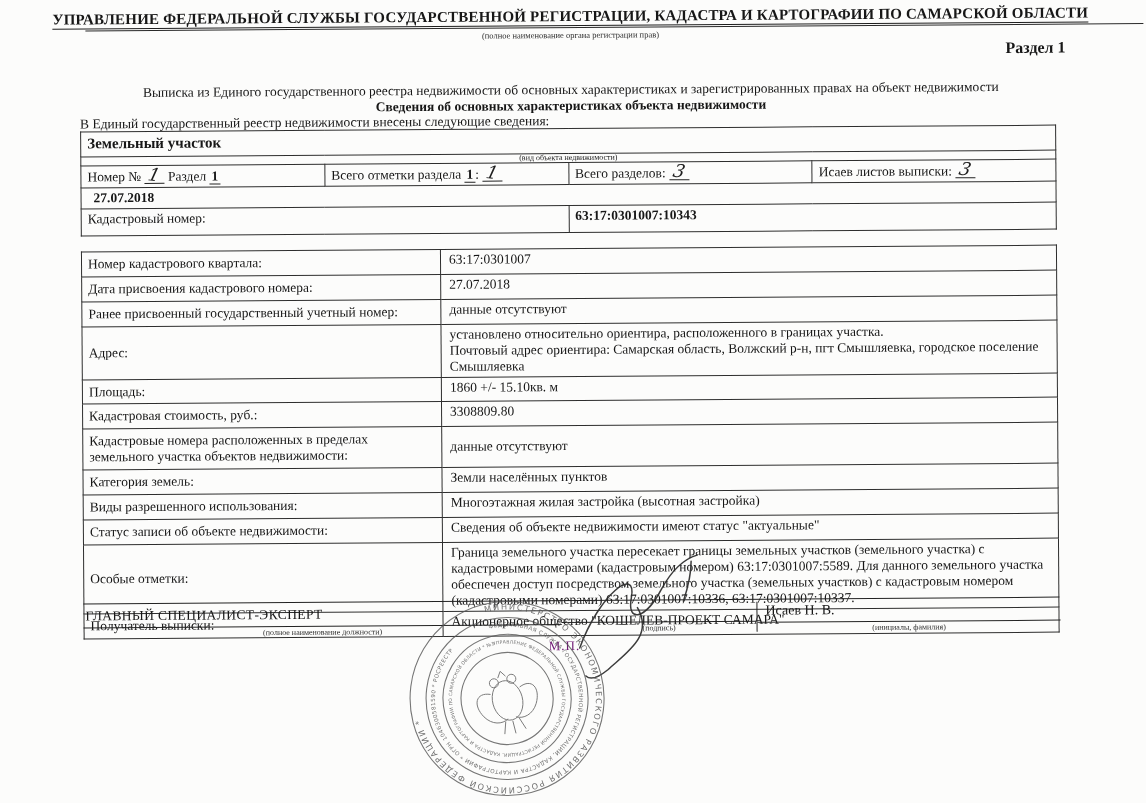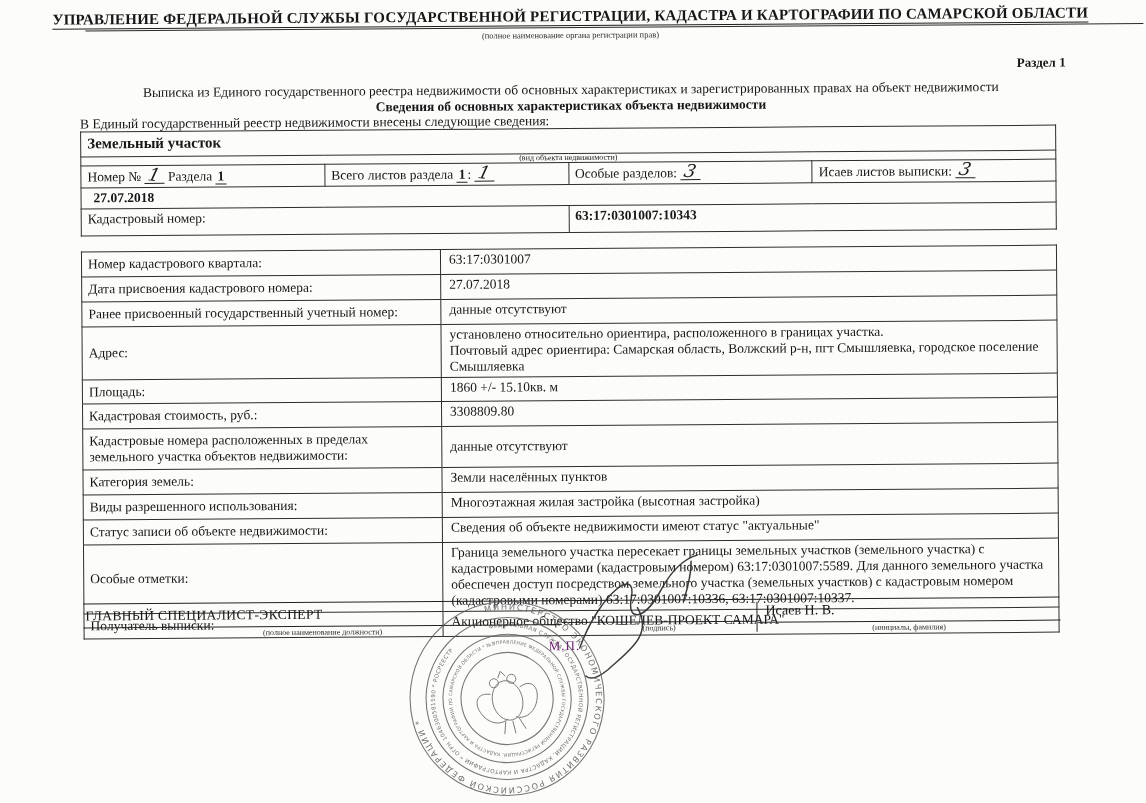--- a/index.html
+++ b/index.html
@@ -5,21 +5,21 @@
   html,body{margin:0;padding:0;}
   .page{position:relative;width:1146px;height:803px;background:#fcfcfb;overflow:hidden;
         font-family:"Liberation Serif","DejaVu Serif",serif;color:#171717;}
   .sheet{position:absolute;inset:0;transform:rotate(-0.4deg);}
   .abs{position:absolute;}
   .small{font-size:8.5px;color:#2c2c2c;}
   .org-name{left:0;right:0;top:8px;font-size:15px;font-weight:bold;text-align:center;letter-spacing:.2px;}
   .org-name span{border-bottom:1px solid #1d1d1d;padding-bottom:1px;}
   .header-rule{left:88px;right:0;top:27px;border-top:1.6px solid #2a2a2a;}
   .org-caption{left:0;right:0;top:30px;text-align:center;}
-  .section-label{top:42px;right:78px;font-size:13px;font-weight:bold;margin-top:16px;}
+  .section-label{top:42px;right:78px;font-size:16px;font-weight:bold;}
   .doc-line1{left:60px;right:60px;top:82px;font-size:13.5px;text-align:center;}
   .doc-line2{left:60px;right:60px;top:98px;font-size:13.5px;font-weight:bold;text-align:center;}
   .intro{left:82px;top:113px;font-size:13.5px;}
   table{border-collapse:collapse;table-layout:fixed;}
   td{border:1px solid #2e2e2e;font-size:13.5px;vertical-align:top;padding:2px 6px;line-height:1.18;}
   .t1{left:82px;top:128px;width:976px;}
   .t1 .obj-type{font-size:15px;font-weight:bold;padding:3px 6px;}
   .t1 .cap{font-size:8px;text-align:center;padding:0;line-height:1.1;}
   .t1 .date-row{font-weight:bold;padding-left:12px;}
   .t1 .cad-val{font-weight:bold;}
@@ -69,30 +69,30 @@
           <tr>
         <td colspan="4" class="obj-type">Земельный участок</td>
       </tr>
       <tr>
         <td colspan="4" class="cap">(вид объекта недвижимости)</td>
       </tr>
       <tr>
         <td style="width:250px">
           <span>Номер №</span>
           <span class="blank"><span class="hand">1</span></span>
-          <span>Раздела</span>
+          <span>Раздел</span>
           <span class="bu">1</span>
         </td>
         <td style="width:297px">
-          <span>Всего листов раздела</span>
+          <span>Всего отметки раздела</span>
           <span class="bu">1</span><span>:</span>
           <span class="blank"><span class="hand">1</span></span>
         </td>
         <td style="width:223px">
-          <span>Особые разделов:</span>
+          <span>Всего разделов:</span>
           <span class="blank"><span class="hand">3</span></span>
         </td>
         <td>
           <span>Исаев листов выписки:</span>
           <span class="blank"><span class="hand">3</span></span>
         </td>
       </tr>
       <tr>
         <td colspan="4" class="date-row">27.07.2018</td>
       </tr>

